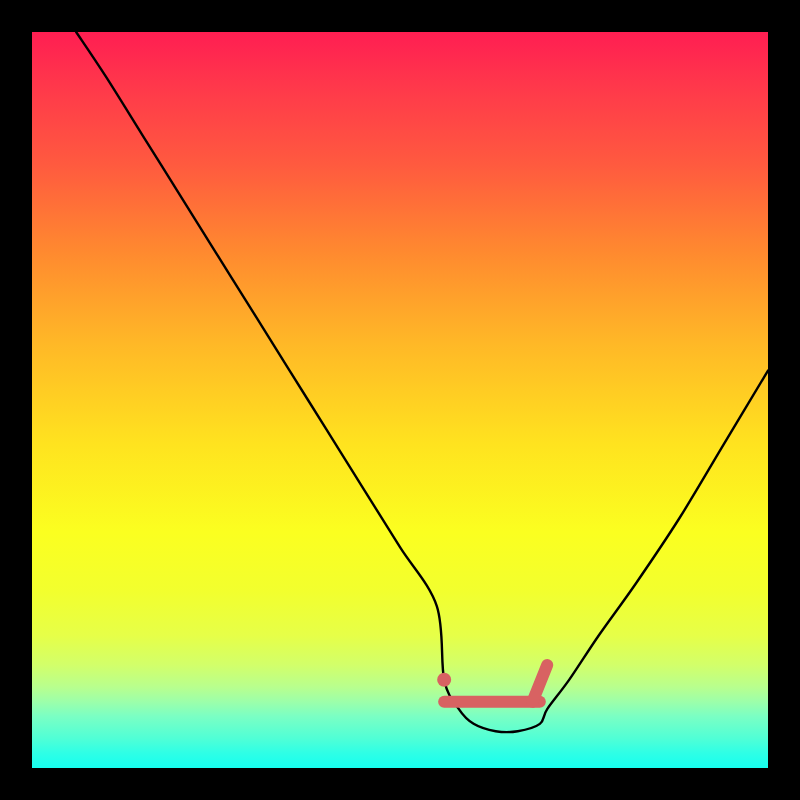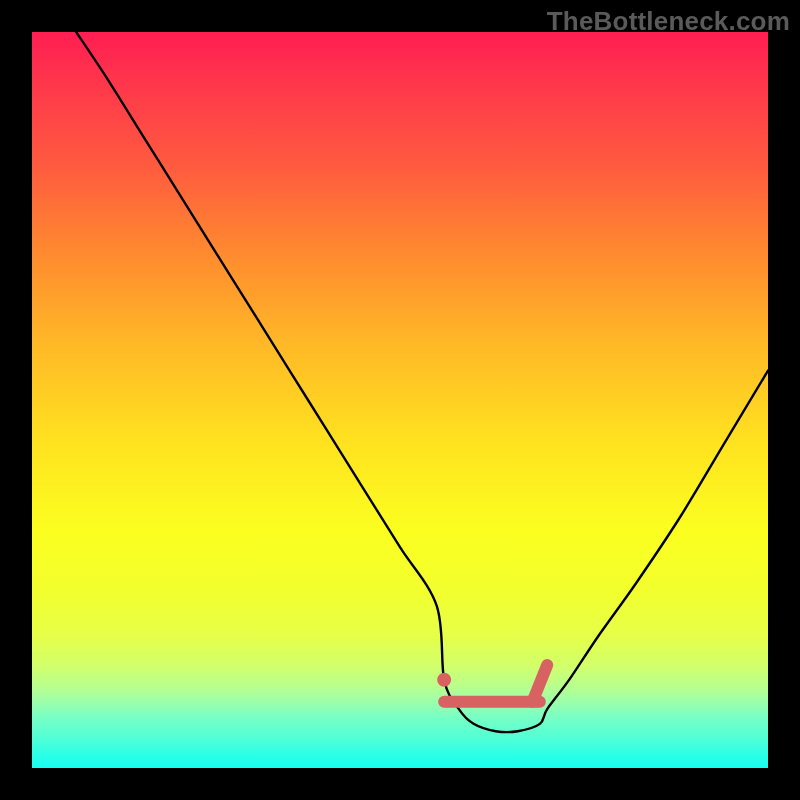--- a/index.html
+++ b/index.html
@@ -61,21 +61,20 @@
     width: 736px;
     height: 736px;
     overflow: visible;
   }
 </style>
 </head>
 <body>
 
 <div class="frame">
 
-  <div class="brand">TheBottleneck.com</div>
 
   <div class="plot">
     <svg class="curve" viewBox="0 0 736 736" preserveAspectRatio="none">
       <path id="curve-path" fill="none" stroke="#000000" stroke-width="2.4" stroke-linecap="round" stroke-linejoin="round" d="M 44.16,0 C 49.06666666666666,7.360000000000014 62.56000000000001,26.986666666666753 73.60000000000001,44.16000000000008 C 84.64000000000001,61.333333333333414 98.13333333333333,83.41333333333331 110.39999999999999,103.03999999999996 C 122.66666666666666,122.66666666666661 134.93333333333334,142.29333333333327 147.20000000000002,161.91999999999996 C 159.4666666666667,181.54666666666665 171.73333333333335,201.1733333333334 184,220.80000000000007 C 196.26666666666665,240.42666666666673 208.53333333333333,260.05333333333334 220.79999999999998,279.68 C 233.06666666666663,299.3066666666667 245.3333333333333,318.9333333333333 257.59999999999997,338.55999999999995 C 269.8666666666666,358.1866666666666 282.1333333333334,377.81333333333333 294.40000000000003,397.44 C 306.6666666666667,417.06666666666666 318.93333333333334,436.6933333333333 331.2,456.32 C 343.46666666666664,475.94666666666666 355.73333333333335,495.5733333333334 368,515.2 C 380.26666666666665,534.8266666666667 397.44,552 404.8,574.08 C 412.16,596.1600000000001 408.48,630.5066666666668 412.16,647.6800000000001 C 415.84000000000003,664.8533333333334 421.97333333333336,669.76 426.88,677.12 C 431.78666666666663,684.48 435.46666666666664,688.1600000000001 441.59999999999997,691.84 C 447.7333333333333,695.52 456.32,697.9733333333334 463.68,699.2 C 471.04,700.4266666666667 478.40000000000003,700.4266666666667 485.76000000000005,699.2 C 493.12000000000006,697.9733333333334 502.93333333333334,695.52 507.84,691.84 C 512.7466666666667,688.1600000000001 510.2933333333333,684.48 515.1999999999999,677.12 C 520.1066666666666,669.76 528.6933333333333,659.9466666666667 537.28,647.6800000000001 C 545.8666666666667,635.4133333333334 555.6800000000001,619.4666666666667 566.72,603.52 C 577.76,587.5733333333333 590.0266666666666,571.6266666666667 603.52,552 C 617.0133333333333,532.3733333333333 632.9599999999999,509.06666666666666 647.68,485.76 C 662.4,462.4533333333333 677.1199999999999,436.6933333333334 691.8399999999999,412.16 C 706.56,387.62666666666667 728.64,350.8266666666666 736,338.55999999999995"></path>
       <path id="trough-bar" fill="none" stroke="#d86262" stroke-width="12" stroke-linecap="round" d="M 412.16,669.76 L 507.84,669.76"></path>
       <path id="trough-bar2" fill="none" stroke="#d86262" stroke-width="12" stroke-linecap="round" d="M 500.48,669.76 L 515.1999999999999,632.96"></path>
       <circle id="trough-dot" r="7" fill="#d86262" cx="412.16" cy="647.6800000000001"></circle>
     </svg>
   </div>
 

